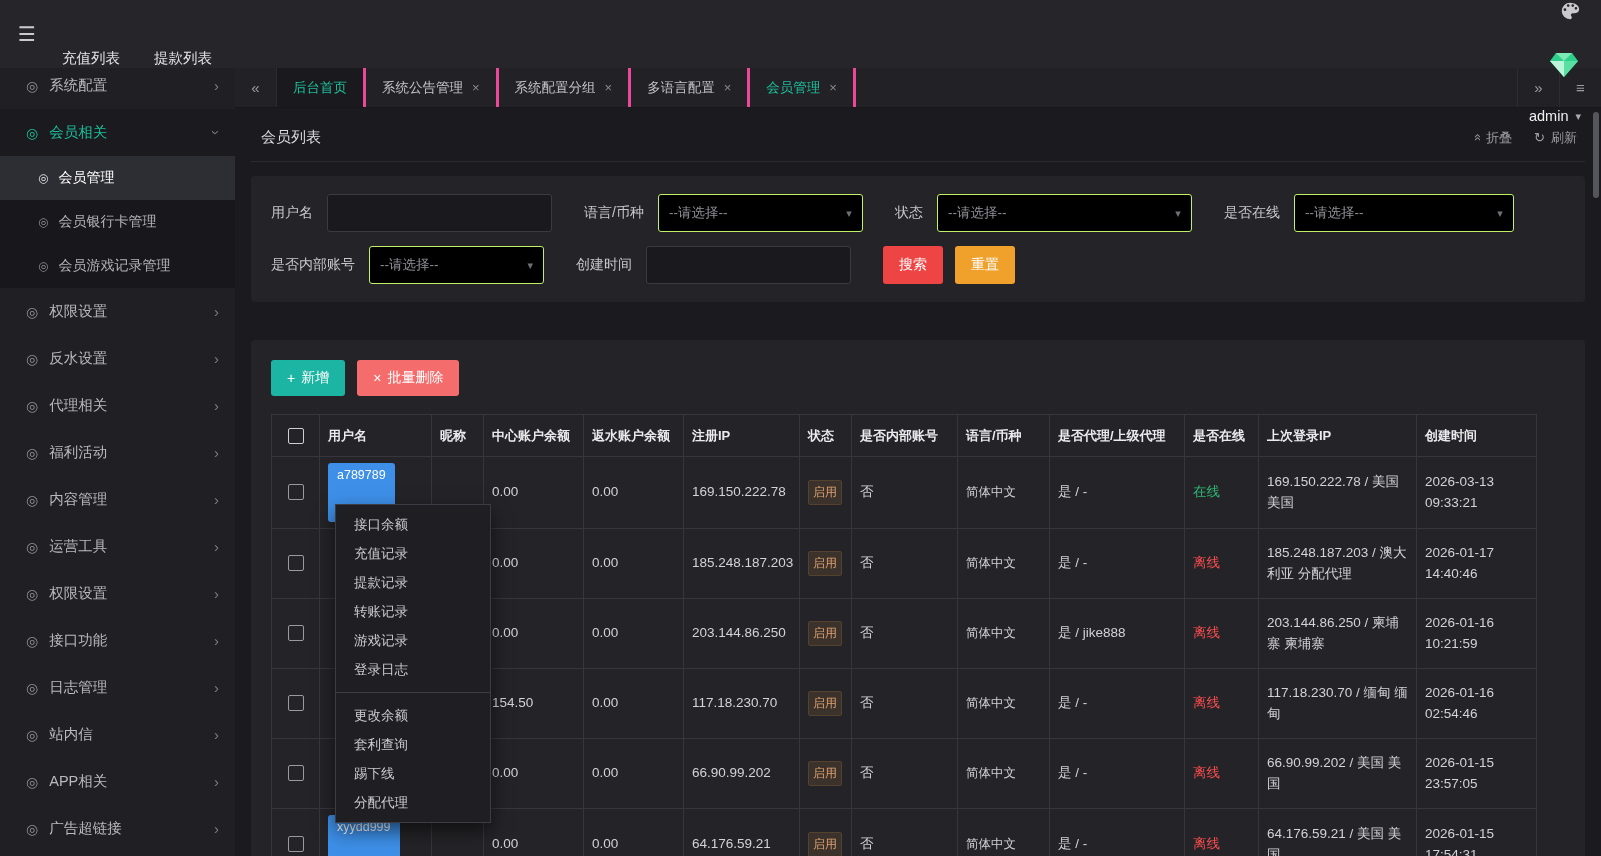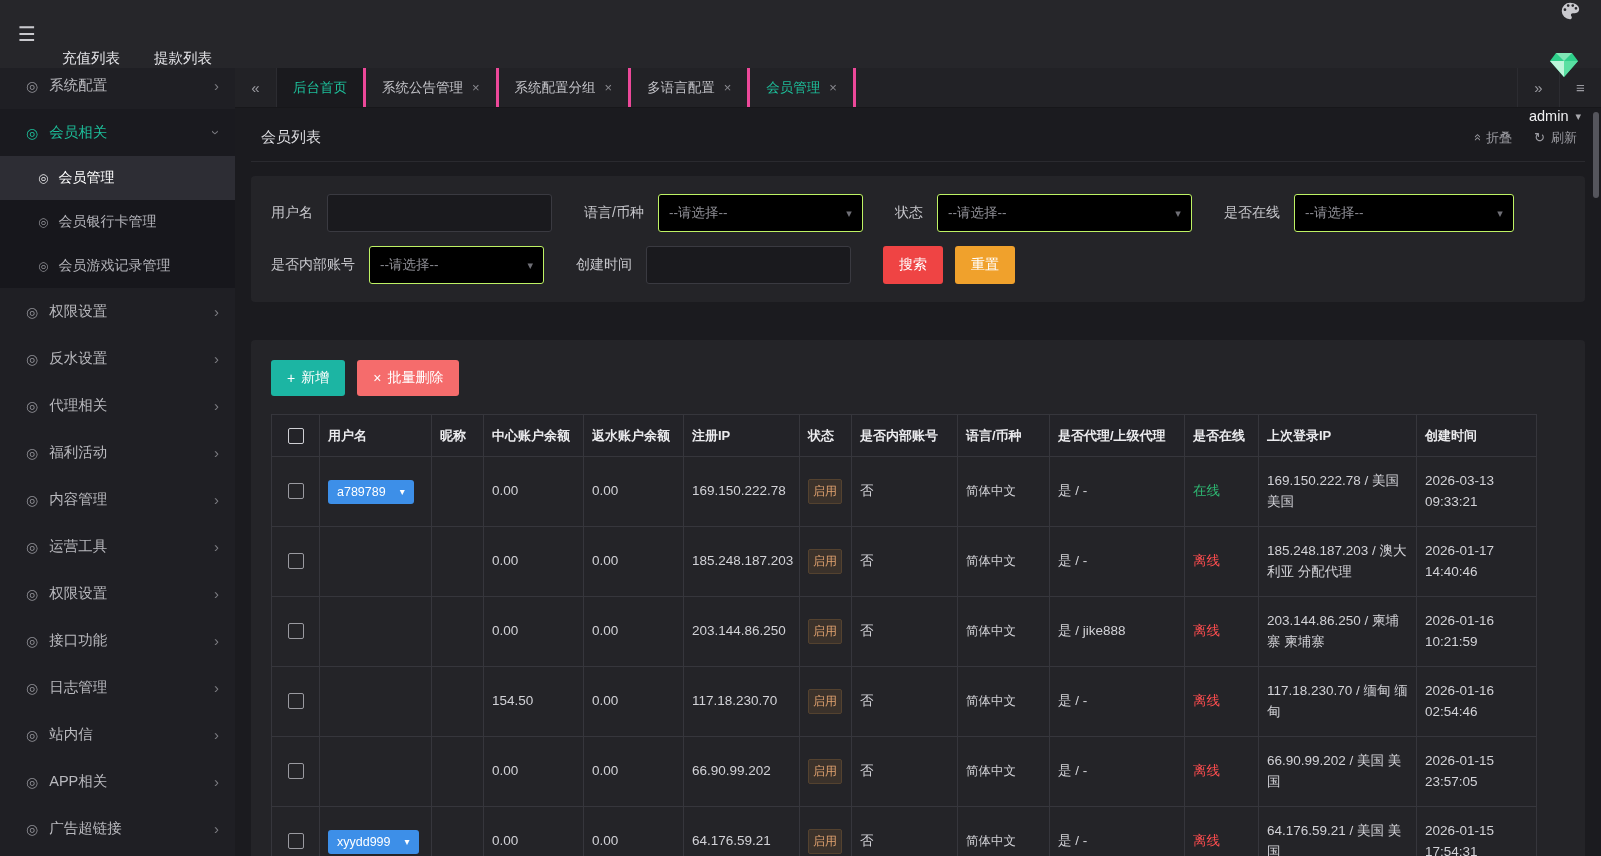--- a/index.html
+++ b/index.html
@@ -76,21 +76,21 @@
   .btn-add { background:#1cb5a3; height:36px; display:inline-flex; align-items:center; gap:6px; }
   .btn-del { background:#f56c6c; height:36px; display:inline-flex; align-items:center; gap:6px; }
   .table-wrap { position:relative; margin-top:18px; }
   table { border-collapse:collapse; table-layout:fixed; width:1265px; }
   th,td { border:1px solid #36363c; padding:6px 8px; text-align:left; vertical-align:middle; overflow:hidden; }
   th { height:42px; font-size:13px; font-weight:bold; color:#ebebee; background:#232328; white-space:nowrap; }
   td { height:70px; font-size:13.5px; color:#d2d2d7; background:#242428; line-height:1.55; }
   .td-center { text-align:center; }
   .cb { width:16px; height:16px; border:1px solid #9a9aa0; border-radius:2px; display:inline-block; background:transparent; cursor:pointer; vertical-align:middle; }
   th .cb { border-color:#cfcfd4; }
-  .user-btn { background:#3d8fe8; color:#fff; border:none; border-radius:3px; padding:5px 9px; font-size:12.5px; display:inline-flex; align-items:center; gap:14px; cursor:pointer; font-family:inherit; white-space:nowrap; }
+  .user-btn { background:#3d8fe8; color:#fff; border:none; border-radius:3px; padding:5px 9px; font-size:12.5px; display:inline-flex; align-items:center; gap:24px; cursor:pointer; font-family:inherit; white-space:nowrap;flex-direction:column; }
   .user-btn .caret { font-size:10px; }
   .badge { display:inline-block; padding:2px 4px; font-size:12px; border-radius:2px; color:#e0a16f; background:#3b322b; border:1px solid #54422f; white-space:nowrap; }
   .lang { font-size:12.5px; }
   .online { color:#2eb872; }
   .offline { color:#ff4d4f; }
 
   
   .menu { position:absolute; left:64px; top:90px; width:156px; background:#1e1e23; border:1px solid #3c3c44; box-shadow:0 8px 18px rgba(0,0,0,.55); padding:5px 0; z-index:50; }
   .menu-item { height:29px; line-height:29px; padding-left:18px; color:#cbcbd0; font-size:13.5px; cursor:pointer; white-space:nowrap; }
   .menu-divider { border-top:1px solid #3c3c44; margin:8px 0; }
@@ -448,20 +448,33 @@
                   <td><span class="badge">启用</span></td>
                   <td>否</td>
                   <td><span class="lang">简体中文</span></td>
                   <td>是 / -</td>
                   <td><span class="offline">离线</span></td>
                   <td>64.176.59.21 / 美国 美国</td>
                   <td>2026-01-15 17:54:31</td>
                 </tr>
               </tbody>
             </table>
+          <div class="menu">
+              <div class="menu-item">接口余额</div>
+              <div class="menu-item">充值记录</div>
+              <div class="menu-item">提款记录</div>
+              <div class="menu-item">转账记录</div>
+              <div class="menu-item">游戏记录</div>
+              <div class="menu-item">登录日志</div>
+              <div class="menu-divider"></div>
+              <div class="menu-item">更改余额</div>
+              <div class="menu-item">套利查询</div>
+              <div class="menu-item">踢下线</div>
+              <div class="menu-item">分配代理</div>
+            </div>
         </div>
       </div>
 
     </div>
   </div>
 
   <div class="win-scroll"></div>
 </div>
 
 </body></html>

